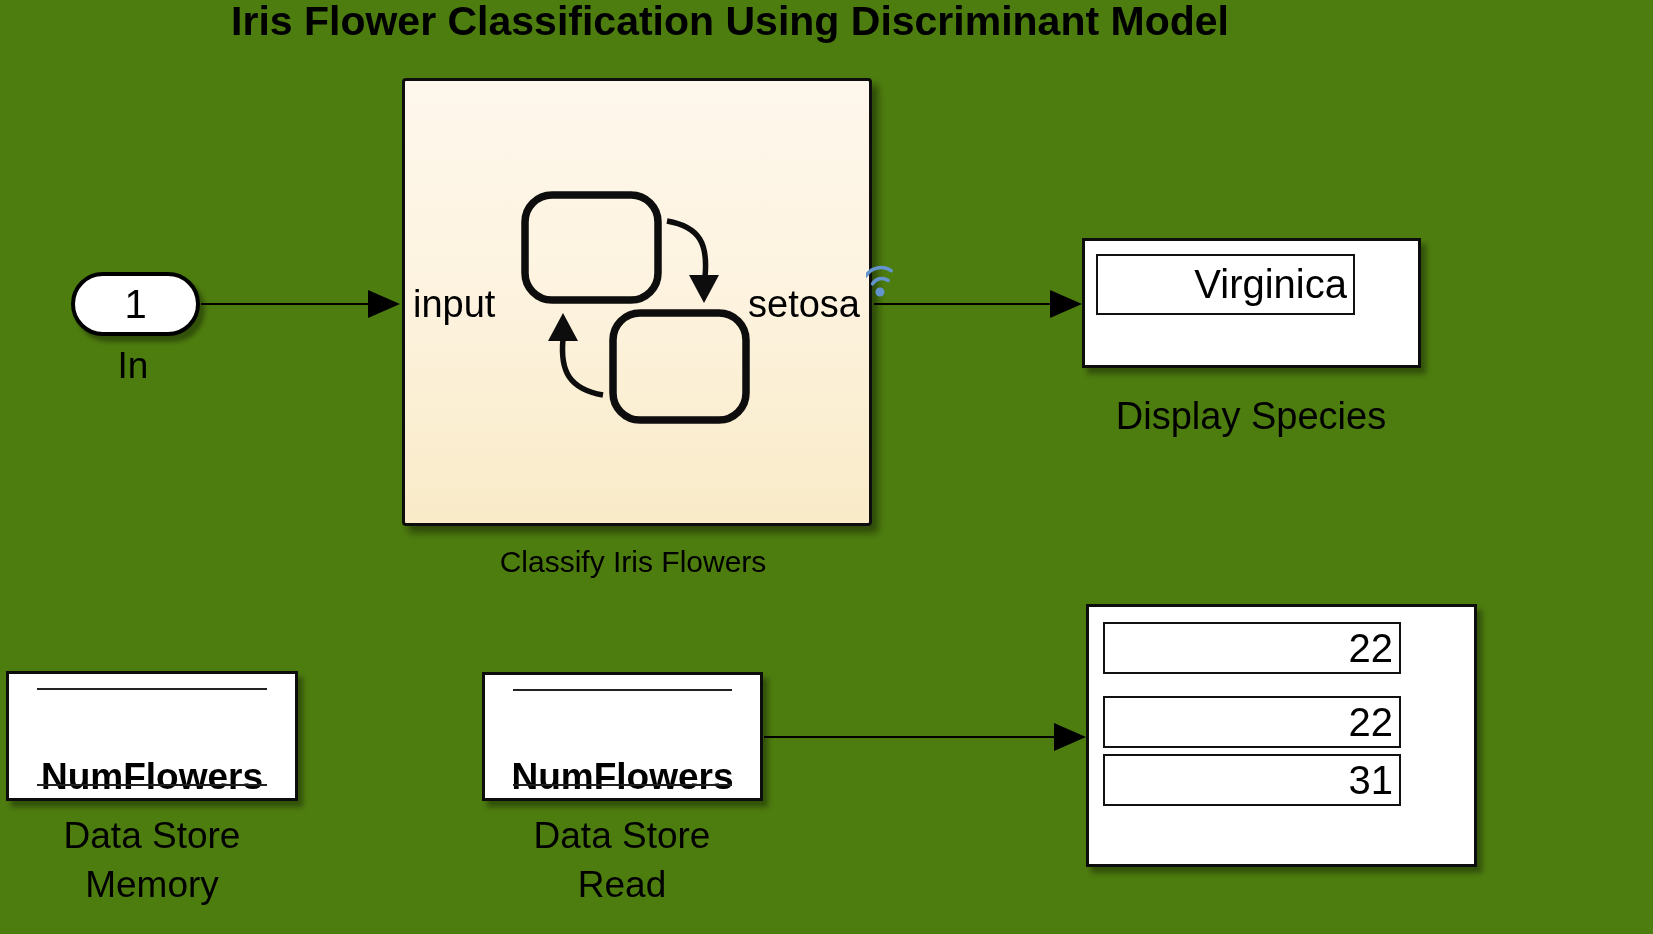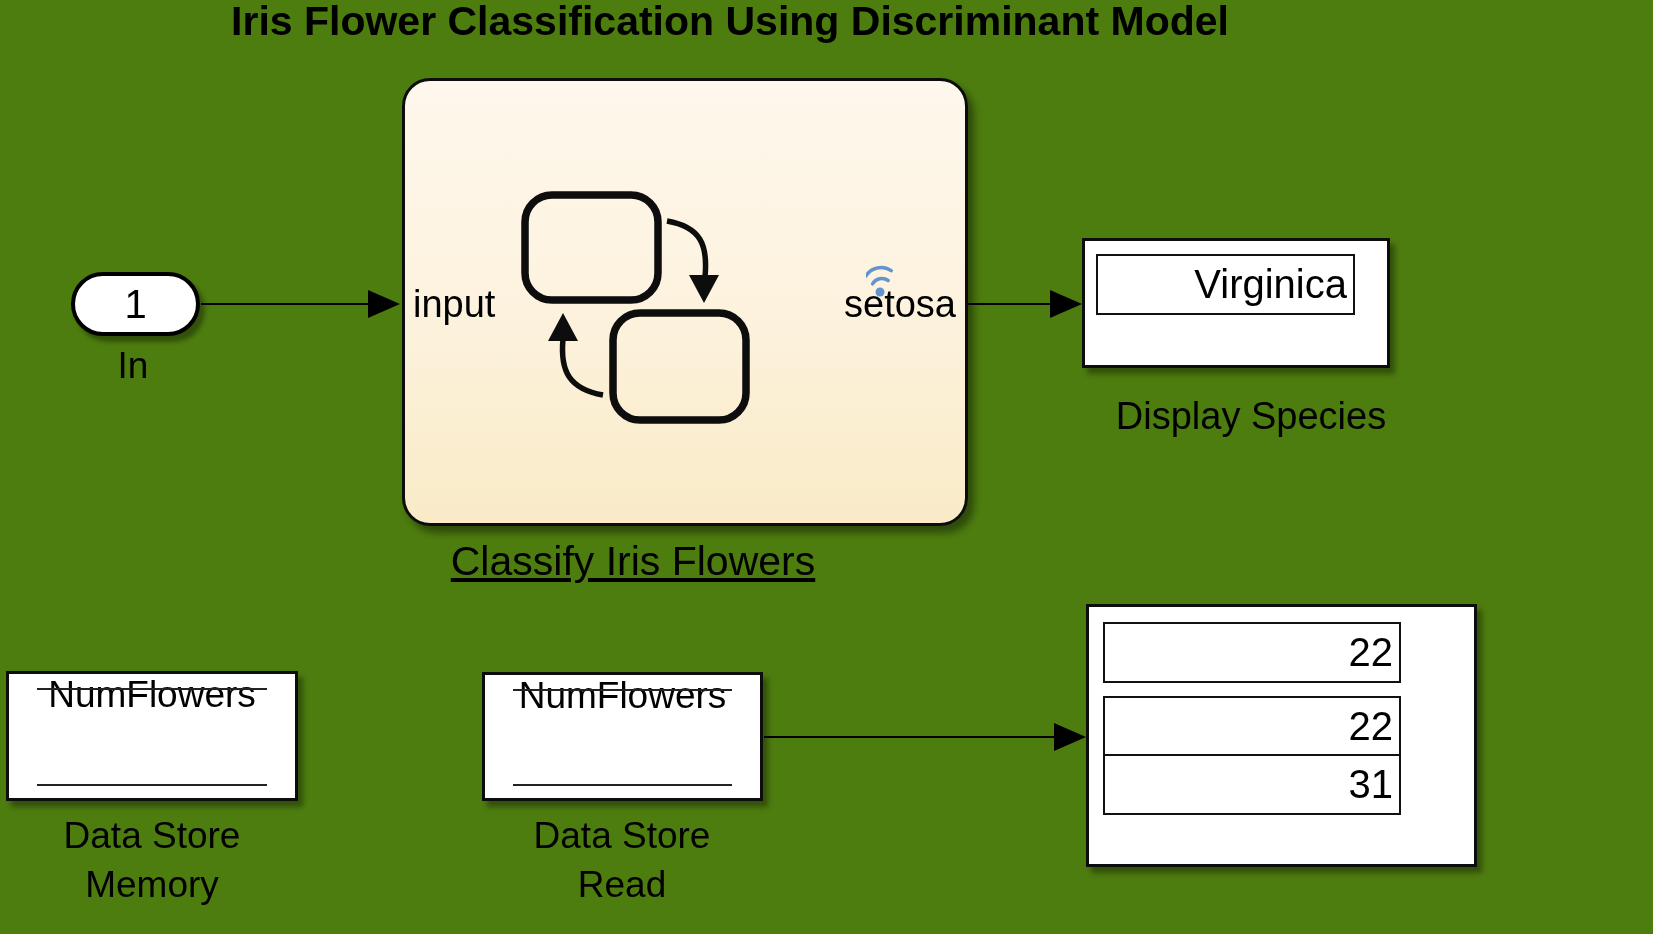--- a/index.html
+++ b/index.html
@@ -45,24 +45,24 @@
     border: 4px solid #000;
     border-radius: 34px;
     box-shadow: 5px 6px 4px rgba(0,0,0,0.35);
     display: flex; align-items: center; justify-content: center;
     font-size: 40px;
   }
 
   
   #chart-block {
     left: 402px; top: 78px;
-    width: 566px; height: 448px;
+    width: 470px; height: 448px;
     background: linear-gradient(180deg, #fef7ec 0%, #fdf3e0 45%, #f9ebc8 100%);
     border: 3px solid #0d0d0d;
-    border-radius: 28px;
+    border-radius: 4px;
     box-shadow: 6px 7px 7px rgba(0,0,0,0.4);
     padding-left: 44px;
   }
   .chart-port-label {
     position: absolute;
     font-size: 38px;
     top: 203px;
     line-height: 40px;
     white-space: nowrap;
   }
@@ -83,35 +83,36 @@
     border: 2px solid #111;
     background: #fff;
     font-size: 40px;
     text-align: right;
     padding-right: 6px;
     display: flex; align-items: center; justify-content: flex-end;
     white-space: nowrap;
   }
 
   
-  #display-species-block { left: 1082px; top: 238px; width: 308px; height: 130px; }
+  #display-species-block { left: 1082px; top: 238px; width: 339px; height: 130px; }
   #display-species-field { left: 11px; top: 13px; width: 259px; height: 61px; }
 
   
   #display-counts-block { left: 1086px; top: 604px; width: 391px; height: 263px; }
-  .count-field { left: 14px; width: 298px; height: 61px; }
+  .count-field { left: 14px; width: 298px; height: 52px; }
   #count-field-0 { top: 15px; }
   #count-field-1 { top: 89px; }
   #count-field-2 { top: 147px; }
 
   
   .data-store {
-    display: flex; align-items: flex-start; justify-content: center;
+    display: flex; align-items: flex-end; justify-content: center;
     font-size: 37px;
     white-space: nowrap;
+    font-weight: bold;
   }
   .ds-line {
     position: absolute;
     left: 28px; right: 28px;
     height: 0;
     border-top: 2px solid #222;
   }
   .ds-line-top { top: 14px; }
   .ds-line-bottom { bottom: 12px; }
   #dsm-block { left: 6px;   top: 671px; width: 292px; height: 130px; }
@@ -160,21 +161,21 @@
 
       <path d="M 262 140 C 296 146, 303 164, 300 196" fill="none" stroke="#0d0d0d" stroke-width="5.5"></path>
       <polygon points="299,222 284,194 314,194" fill="#0d0d0d"></polygon>
 
       <path d="M 198 314 C 164 308, 155 290, 158 258" fill="none" stroke="#0d0d0d" stroke-width="5.5"></path>
       <polygon points="158,232 143,260 173,260" fill="#0d0d0d"></polygon>
     </svg>
     <span class="chart-port-label" id="chart-input-label">input</span>
     <span class="chart-port-label" id="chart-output-label">setosa</span>
   </div>
-  <div class="abs block-label" style="left:633px; top:537px; font-size:41px;text-decoration:underline;">Classify Iris Flowers</div>
+  <div class="abs block-label" style="left:633px; top:537px; font-size:30px;">Classify Iris Flowers</div>
 
   <svg class="abs" id="logging-badge" width="40" height="52" viewBox="0 0 40 52">
     <g transform="rotate(-12 16 36)" stroke="#6494ce" stroke-width="3.5" fill="none" stroke-linecap="round">
       <path d="M 8 28 A 11 11 0 0 1 24 28"></path>
       <path d="M 3 19 A 18 18 0 0 1 29 19"></path>
     </g>
     <circle cx="14" cy="38" r="4.5" fill="#6494ce"></circle>
   </svg>
 
   <div class="abs sim-block" id="display-species-block">

